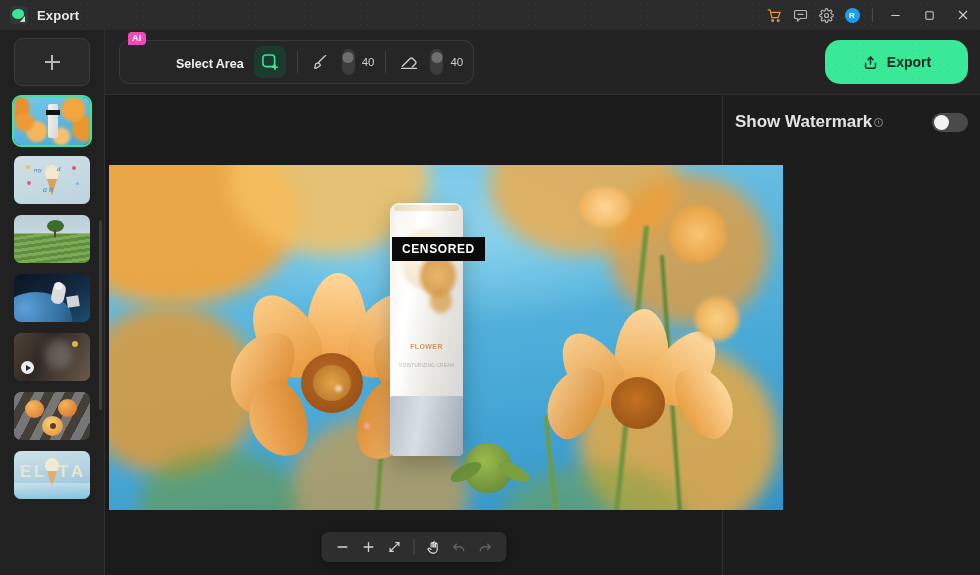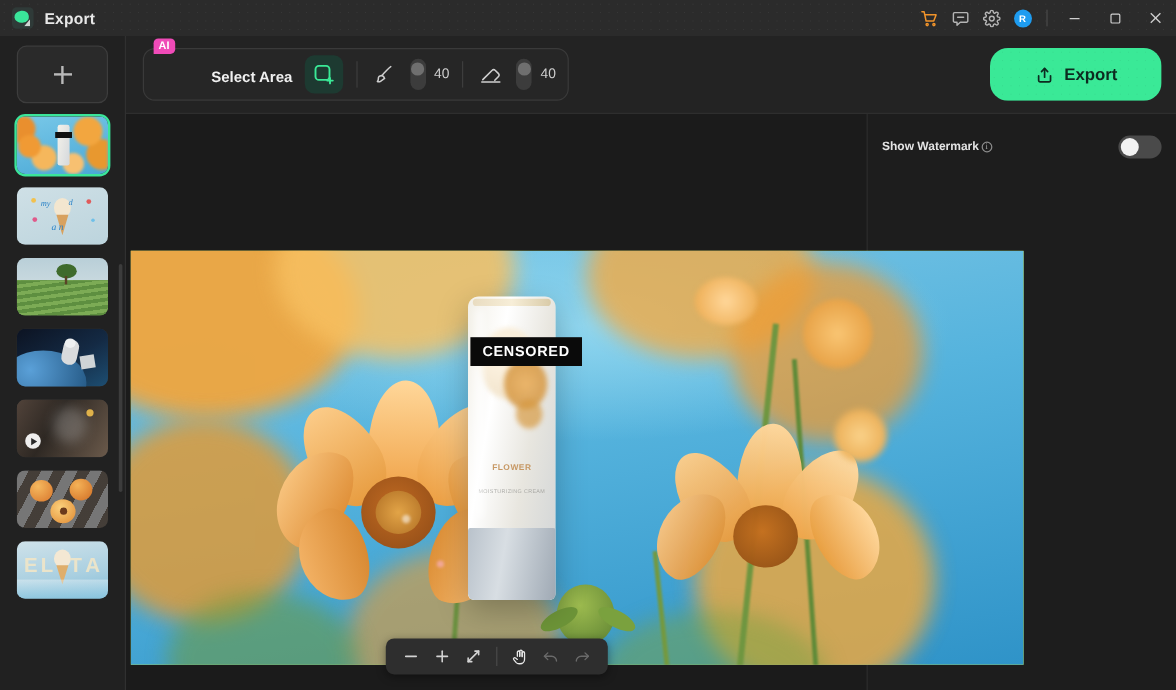--- a/index.html
+++ b/index.html
@@ -167,22 +167,22 @@
   }
 
   
   .work { flex:1; display:flex; min-height:0; }
   .canvas {
     flex:1; background:#1b1b1b; position:relative;
     display:flex; align-items:flex-start; justify-content:center;
     min-width:0;
   }
   .stage {
-    position:absolute; left:4px; top:70px; width:744px; height:345px;
-    overflow:hidden; background:#bef264;margin-top:44px;
+    position:absolute; left:4px; top:70px; width:674px; height:345px;
+    overflow:hidden; background:#86efac;
   }
   .censored {
     position:absolute; left:283px; top:72px;
     background:#0a0a0a; color:#fff;
     font-size:12px; font-weight:700; letter-spacing:.6px;
     padding:5px 10px;
     font-family:"Liberation Sans", sans-serif;
   }
   .bottom-bar {
     position:absolute; left:50%; transform:translateX(-50%);
@@ -199,21 +199,21 @@
 
   .rightpanel {
     width: 258px; flex: 0 0 258px;
     background: #1d1d1d;
     border-left: 1px solid #303030;
     padding: 14px 12px 0 12px;
   }
   .wm-row {
     display:flex; align-items:center; height:26px; margin-bottom: 16px;
   }
-  .wm-label { color:#e4e4e4; font-size:10px; font-weight:600; }
+  .wm-label { color:#e4e4e4; font-size:17px; font-weight:600; }
   .info-i {
     width:9px;height:9px;border:1px solid #8d8d8d;border-radius:50%;
     display:inline-flex;align-items:center;justify-content:center;
     font-size:7px; color:#a8a8a8; margin-left:2px;
     vertical-align: super; line-height:1;
     font-family:"Liberation Serif", serif;
   }
   .toggle {
     margin-left:auto; width:36px; height:19px; border-radius:10px;
     background:#4a4a4a; position:relative; cursor:pointer;

